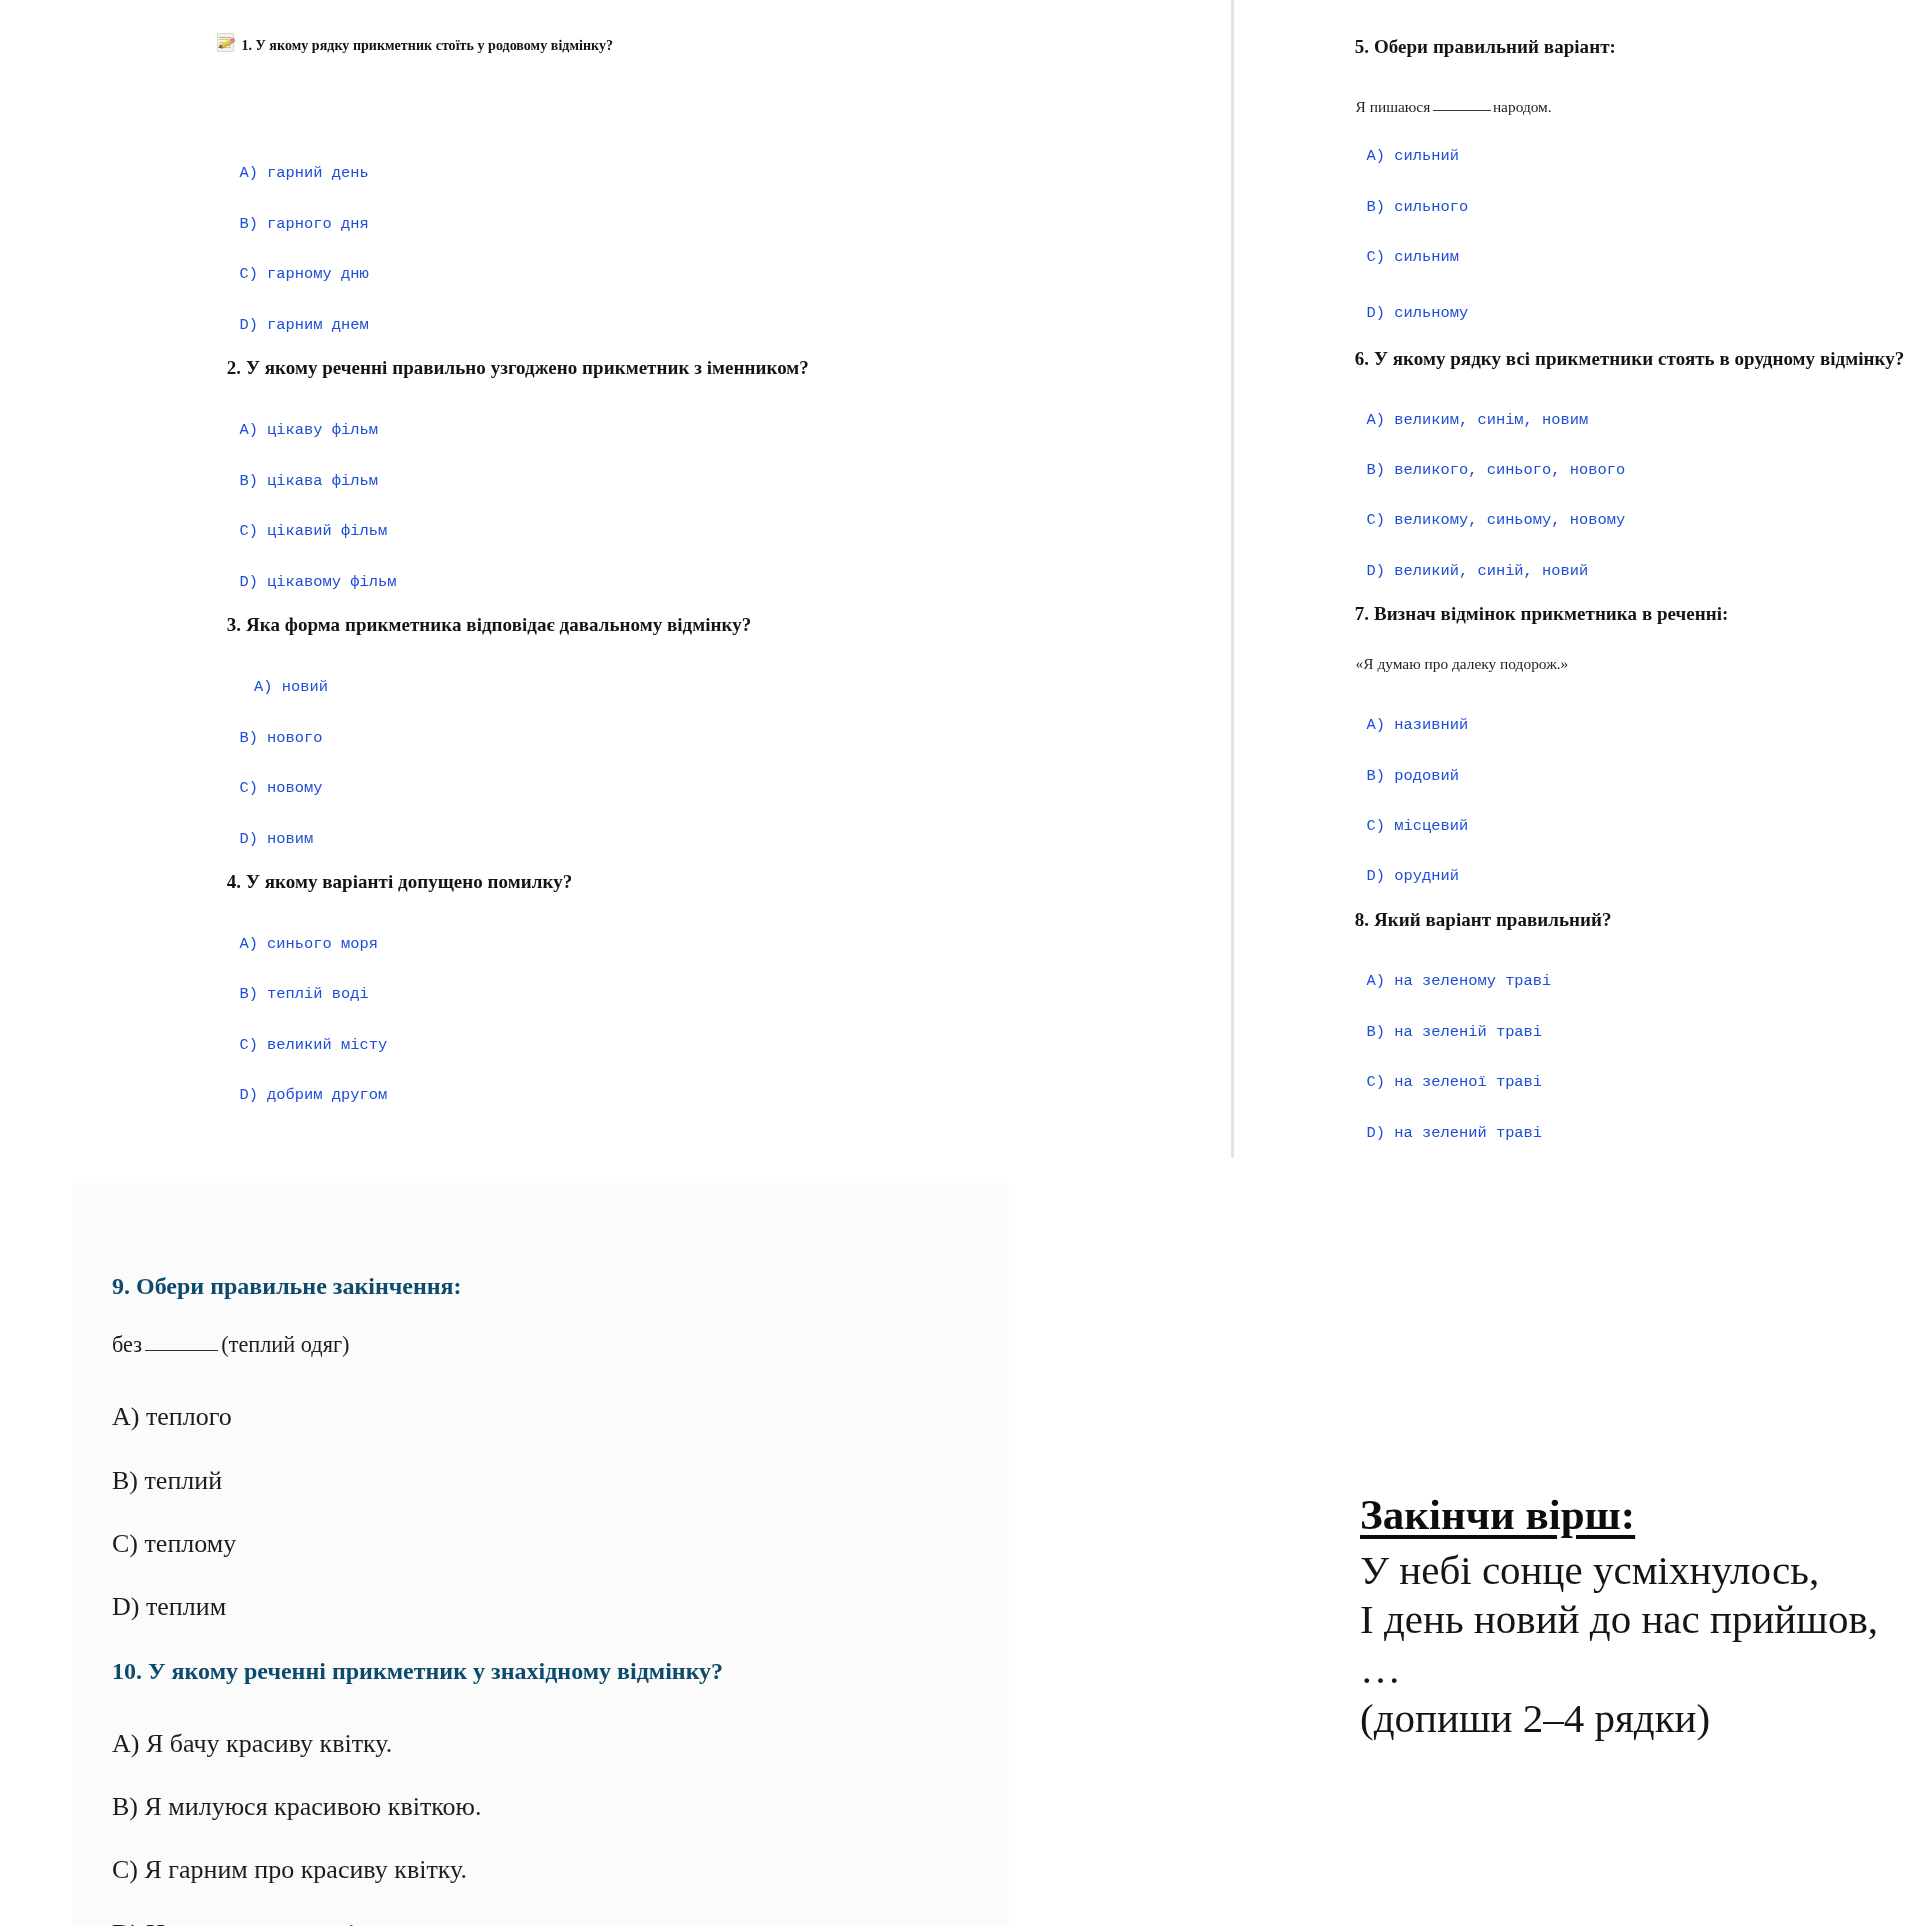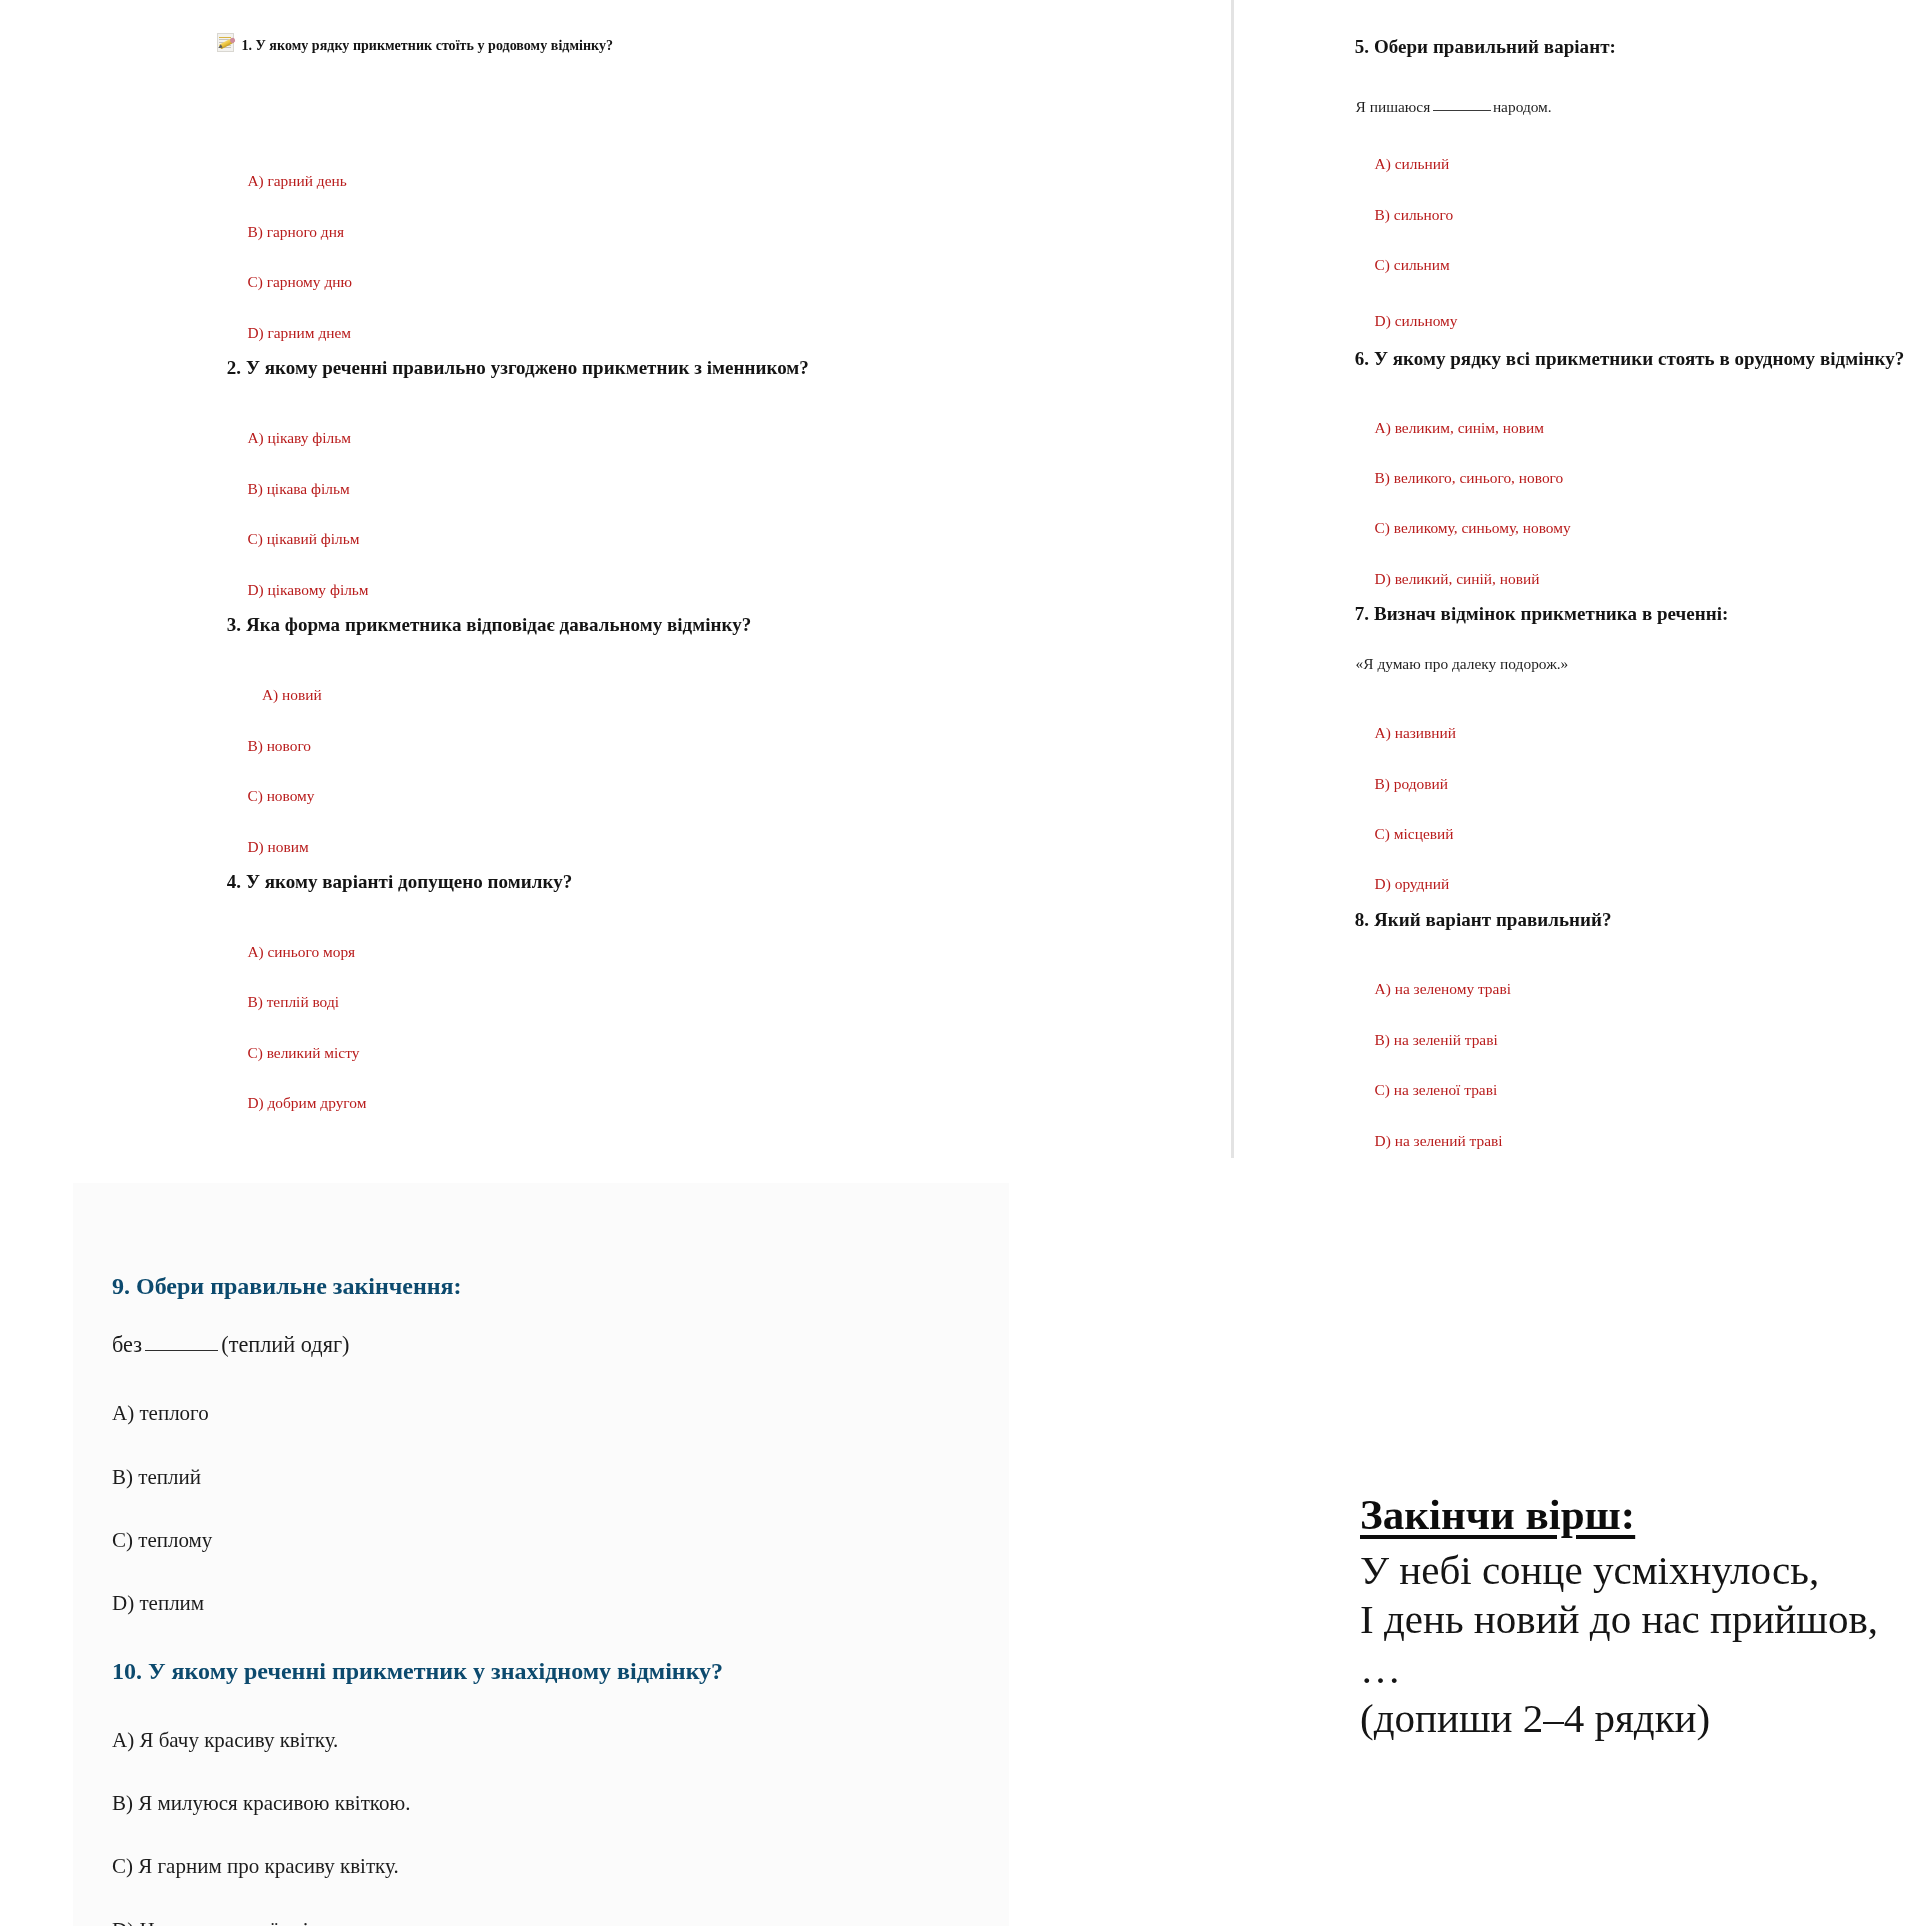--- a/index.html
+++ b/index.html
@@ -124,22 +124,23 @@
     display: inline-block;
     width: 58px;
     border-bottom: 1.5px solid #3a3a3a;
     vertical-align: 0.8px;
     margin: 0 2.3px;
   }
 
   .opt {
     font-size: 15.4px;
     line-height: 1.2;
-    margin: 16px;
-    color: #b91c1c;
+    margin: 8px;
+    color: #1d4ed8;
+    font-family: Liberation Mono, monospace;
   }
 
   
   #bottom-panel {
     position: absolute;
     left: 73px;
     top: 1183px;
     width: 936px;
     height: 1148px;
     background: #fbfbfb;
@@ -158,21 +159,21 @@
     color: #0c4a6e;
     white-space: nowrap;
   }
   .bq-sub {
     font-size: 22.3px;
     line-height: 1.2;
     margin: 0;
     color: #1c1c1c;
   }
   .bq-opt {
-    font-size: 21px;
+    font-size: 26px;
     line-height: 1.2;
     margin: 0;
     color: #1c1c1c;
   }
   .blank-big {
     display: inline-block;
     width: 73px;
     border-bottom: 1.9px solid #2e2e2e;
     vertical-align: 1.2px;
     margin: 0 3.1px;

